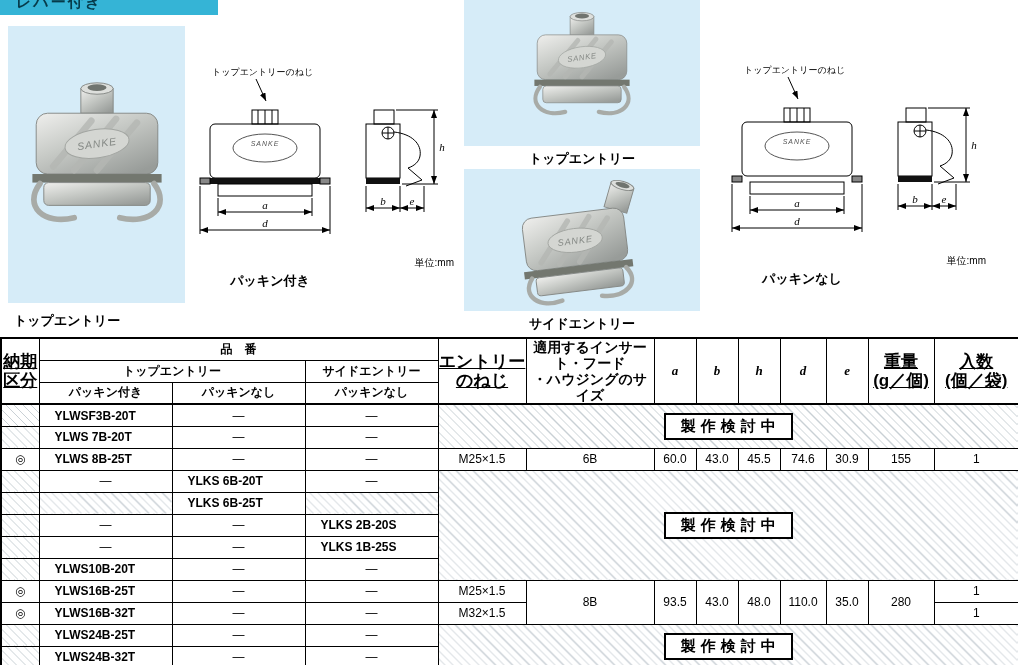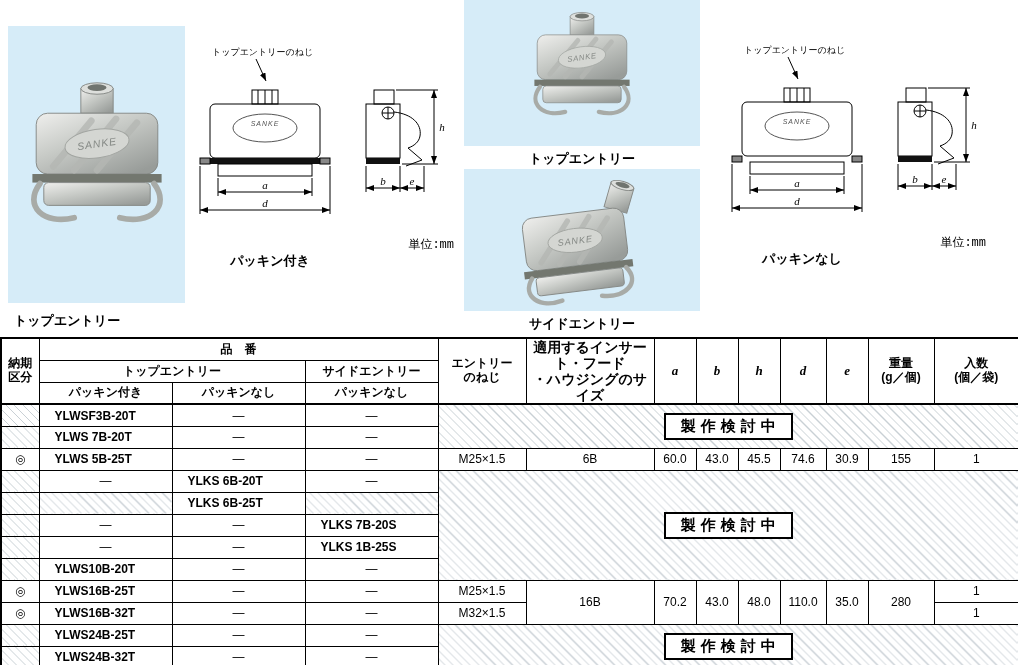--- a/index.html
+++ b/index.html
@@ -16,42 +16,42 @@
   .photo-left { left:8px; top:26px; width:177px; height:277px; }
   .photo-mid-top { left:464px; top:0px; width:236px; height:146px; }
   .photo-mid-bottom { left:464px; top:169px; width:236px; height:142px; }
 
   .caption { position:absolute; font-weight:bold; font-size:13px; }
   .cap-left { left:14px; top:312px; }
   .cap-mid-top { left:464px; top:150px; width:236px; text-align:center; }
   .cap-mid-bottom { left:464px; top:315px; width:236px; text-align:center; }
 
   
-  .drawing { position:absolute; width:266px; height:250px; }
+  .drawing { position:absolute; width:266px; height:250px;margin-top:20px; }
   .dw-left { left:190px; top:46px; }
   .dw-right { left:722px; top:44px; }
   .note { position:absolute; left:22px; top:0; font-size:9px; white-space:nowrap; }
   .leader { position:absolute; left:58px; top:11px; }
   .fview { position:absolute; left:0; top:36px; }
   .sview { position:absolute; left:158px; top:36px; }
-  .unit { position:absolute; right:2px; top:190px; font-size:12px;font-family:Liberation Mono, monospace; }
+  .unit { position:absolute; right:2px; top:190px; font-size:10px; }
   .dcaption { position:absolute; left:0; top:206px; width:160px; text-align:center; font-weight:bold; font-size:13px; }
   .dim-txt { font-style:italic; font-size:11px; font-family:"Liberation Serif","DejaVu Serif",serif; }
   .brandtxt { font-style:italic; letter-spacing:1px; }
 
   
   table.spec { position:absolute; left:0; top:337px; width:1018px; border-collapse:collapse;
                table-layout:fixed; font-size:12px; border:2px solid #000; }
   .spec th, .spec td { border:1px solid #000; text-align:center; vertical-align:middle; padding:0; overflow:hidden; }
   .spec thead { border-bottom:2px solid #000; }
   .spec thead th { font-weight:bold; background:#fff; line-height:1.15; }
   tr.h1 { height:20px; } tr.h2 { height:19px; } tr.h3 { height:19px; }
   .spec tbody tr { height:22px; }
   .pre { white-space:pre-line; }
-  .fs11 { font-size:12px; }
+  .fs11 { font-size:17px;text-decoration:underline; }
   .fs10 { font-size:14px; }
   th.dimh { font-style:italic; font-family:"Liberation Serif","DejaVu Serif",serif; font-size:13px; font-weight:bold; }
   td.pn { text-align:left; padding-left:15px; font-weight:bold; white-space:nowrap;margin-left:8px; }
   td.hatch, td.pend { background-image:repeating-linear-gradient(45deg, rgba(0,0,0,0) 0 5px, #c9d0d5 5px 6px); }
   td.pend { text-align:center; }
   .pbox { display:inline-block; background:#fff; border:2px solid #000; font-weight:bold;
           font-size:15px; letter-spacing:5px; padding:2px 10px 2px 15px; white-space:nowrap; }
 </style>
 </head>
 <body>
@@ -67,20 +67,23 @@
         <path d="M8,0 L0,3 L8,6 z" fill="#000"></path>
       </marker>
       <linearGradient id="gmetal" x1="0" y1="0" x2="0.8" y2="1">
         <stop offset="0" stop-color="#efefed"></stop>
           <stop offset="0.45" stop-color="#c8cbc7"></stop>
           <stop offset="1" stop-color="#989c99"></stop>
       </linearGradient>
     </defs>
   </svg>
 
+  <div class="ribbon">
+    <span>レバー付き</span>
+  </div>
 
   <div class="photo photo-left">
     <svg width="152" height="198" viewBox="0 0 160 205">
       <rect x="63" y="22" width="34" height="26" fill="url(#gmetal)" stroke="#858885"></rect>
       <ellipse cx="80" cy="22" rx="17" ry="6" fill="#dddfdc" stroke="#858885"></ellipse>
       <ellipse cx="80" cy="21" rx="10" ry="3.5" fill="#70746f"></ellipse>
       <rect x="16" y="48" width="128" height="64" rx="12" fill="url(#gmetal)" stroke="#858885"></rect>
       <path d="M34,104 L74,56 M56,108 L100,54 M80,108 L122,58" stroke="#b4b7b3" stroke-width="7" stroke-linecap="round" fill="none" opacity="0.8"></path>
       <ellipse cx="80" cy="80" rx="34" ry="15" fill="#d4d6d2" stroke="#a2a5a1" transform="rotate(-8 80 80)"></ellipse>
       <text x="80" y="84" text-anchor="middle" font-size="11" class="brandtxt" fill="#868a86" transform="rotate(-8 80 80)">SANKE</text>
@@ -293,21 +296,21 @@
         </td>
       </tr>
       <tr>
         <td class="hatch"></td>
         <td class="pn">YLWS 7B-20T</td>
         <td>—</td>
         <td>—</td>
       </tr>
       <tr>
         <td>◎</td>
-        <td class="pn">YLWS 5B-25T</td>
+        <td class="pn">YLWS 8B-25T</td>
         <td>—</td>
         <td>—</td>
         <td>M25×1.5</td>
         <td>6B</td>
         <td>60.0</td>
         <td>43.0</td>
         <td>45.5</td>
         <td>74.6</td>
         <td>30.9</td>
         <td>155</td>
@@ -325,42 +328,42 @@
       <tr>
         <td class="hatch"></td>
         <td class="hatch"></td>
         <td class="pn">YLKS 6B-25T</td>
         <td class="hatch"></td>
       </tr>
       <tr>
         <td class="hatch"></td>
         <td>—</td>
         <td>—</td>
-        <td class="pn">YLKS 7B-20S</td>
+        <td class="pn">YLKS 2B-20S</td>
       </tr>
       <tr>
         <td class="hatch"></td>
         <td>—</td>
         <td>—</td>
         <td class="pn">YLKS 1B-25S</td>
       </tr>
       <tr>
         <td class="hatch"></td>
         <td class="pn">YLWS10B-20T</td>
         <td>—</td>
         <td>—</td>
       </tr>
       <tr>
         <td>◎</td>
         <td class="pn">YLWS16B-25T</td>
         <td>—</td>
         <td>—</td>
         <td>M25×1.5</td>
-        <td rowspan="2">16B</td>
-        <td rowspan="2">70.2</td>
+        <td rowspan="2">8B</td>
+        <td rowspan="2">93.5</td>
         <td rowspan="2">43.0</td>
         <td rowspan="2">48.0</td>
         <td rowspan="2">110.0</td>
         <td rowspan="2">35.0</td>
         <td rowspan="2">280</td>
         <td>1</td>
       </tr>
       <tr>
         <td>◎</td>
         <td class="pn">YLWS16B-32T</td>

